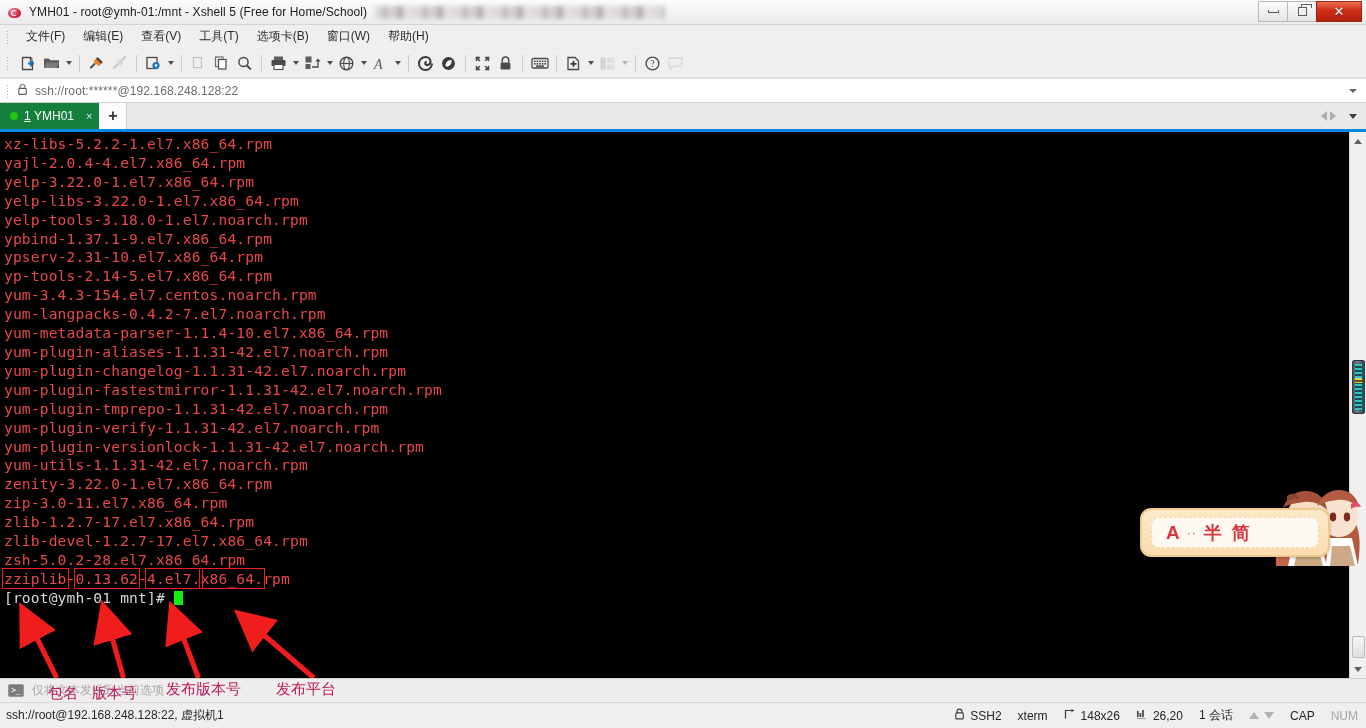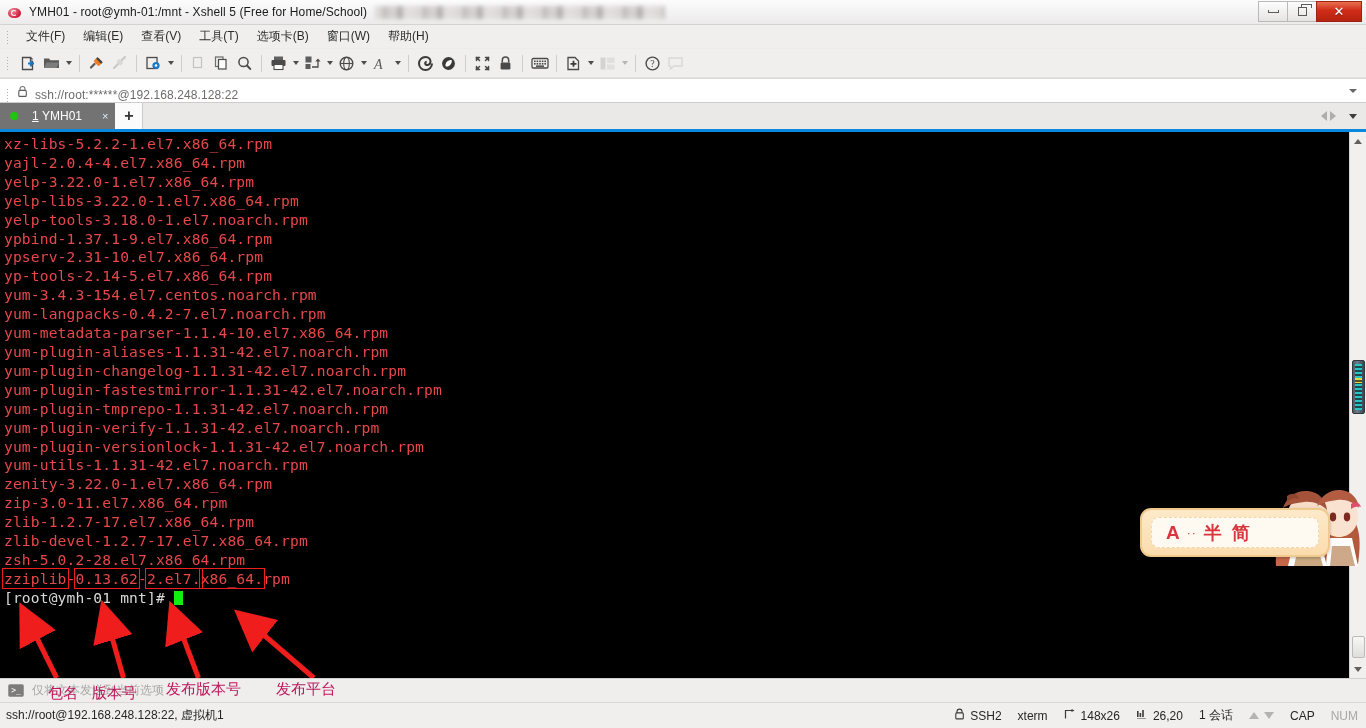--- a/index.html
+++ b/index.html
@@ -111,21 +111,21 @@
   }
   .tb-caret.dim::after { border-top-color: #b6b4b3; }
   .tb-btn svg { display: block; }
   .tb-btn.disabled { opacity: .38; }
 
   
   .addressbar {
     height: 25px; flex: 0 0 25px;
     background: #fff;
     border-top: 1px solid #dcdada; border-bottom: 1px solid #cfcdcc;
-    display: flex; align-items: flex-end;
+    display: flex; align-items: center;
     padding-left: 6px; position: relative;
   }
   .addressbar .grip { margin-right: 8px; }
   .lock-ico { margin-right: 7px; }
   .addr-text { font-size: 12px; color: #6e6c6b; letter-spacing: .1px; }
   .addr-caret {
     position: absolute; right: 9px; top: 50%; transform: translateY(-50%);
     border-left: 4px solid transparent; border-right: 4px solid transparent;
     border-top: 4.5px solid #666;
   }
@@ -142,23 +142,23 @@
 
   
   .tabbar {
     height: 29px; flex: 0 0 29px;
     background: #ebe9e8;
     display: flex; align-items: stretch;
     position: relative;
     border-bottom: 3px solid #0a88dd;
   }
   .tab {
-    background: #737373; color: #fff;
+    background: #15803d; color: #fff;
     display: flex; align-items: center;
-    padding: 0 7px 0 10px; gap: 14px;
+    padding: 0 7px 0 10px; gap: 6px;
     font-size: 12px; min-width: 96px;
   }
   .tab .dot { width: 8px; height: 8px; border-radius: 50%; background: #22c412; flex:0 0 8px;}
   .tab .tab-label { white-space: nowrap; }
   .tab .tab-label b { font-weight: normal; text-decoration: underline; }
   .tab .tab-close { font-size: 11px; color: #d9eefc; margin-left: 6px; }
   .tab-new {
     width: 28px; background: #fbfbfb; border-right: 1px solid #cfcdcc;
     display: flex; align-items: center; justify-content: center;
     font-size: 16px; color: #333; font-weight: 600; line-height: 1;
@@ -559,21 +559,21 @@
         <div class="term-line">yum-plugin-fastestmirror-1.1.31-42.el7.noarch.rpm</div>
         <div class="term-line">yum-plugin-tmprepo-1.1.31-42.el7.noarch.rpm</div>
         <div class="term-line">yum-plugin-verify-1.1.31-42.el7.noarch.rpm</div>
         <div class="term-line">yum-plugin-versionlock-1.1.31-42.el7.noarch.rpm</div>
         <div class="term-line">yum-utils-1.1.31-42.el7.noarch.rpm</div>
         <div class="term-line">zenity-3.22.0-1.el7.x86_64.rpm</div>
         <div class="term-line">zip-3.0-11.el7.x86_64.rpm</div>
         <div class="term-line">zlib-1.2.7-17.el7.x86_64.rpm</div>
         <div class="term-line">zlib-devel-1.2.7-17.el7.x86_64.rpm</div>
         <div class="term-line">zsh-5.0.2-28.el7.x86_64.rpm</div>
-        <div class="term-line"><span class="hl">zziplib</span><span>-</span><span class="hl">0.13.62</span><span>-</span><span class="hl">2.el7.</span><span class="hl">x86_64.</span><span>rpm</span></div>
+        <div class="term-line"><span class="hl">zziplib</span><span>-</span><span class="hl">0.13.62</span><span>-</span><span class="hl">4.el7.</span><span class="hl">x86_64.</span><span>rpm</span></div>
         <div class="term-line prompt"><span>[root@ymh-01 mnt]# </span><span class="cursor-blk"></span></div>
       </div>
 
     <div class="term-scroll">
       <div class="sb-arrow">
           <span class="up"></span>
         </div>
       <div class="sb-thumb">
         <div class="leds"></div>
           <div class="leds mid"></div>

